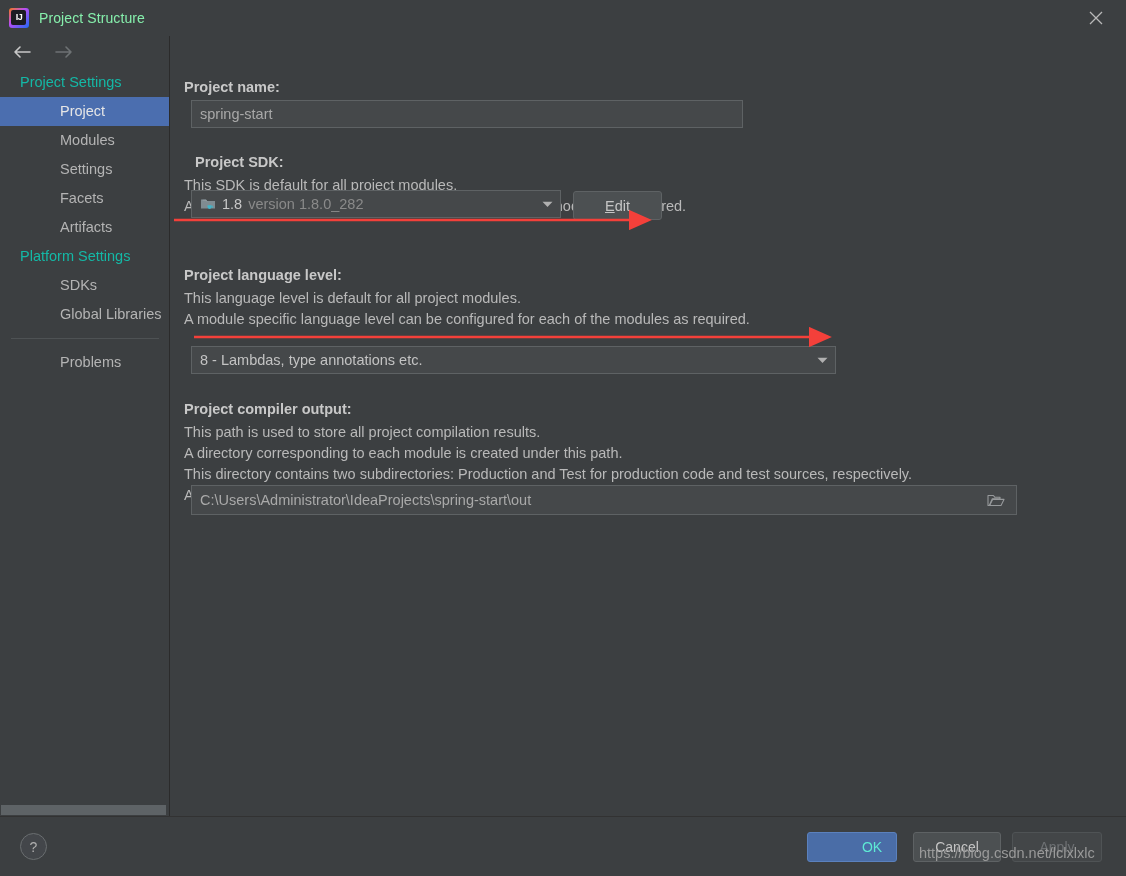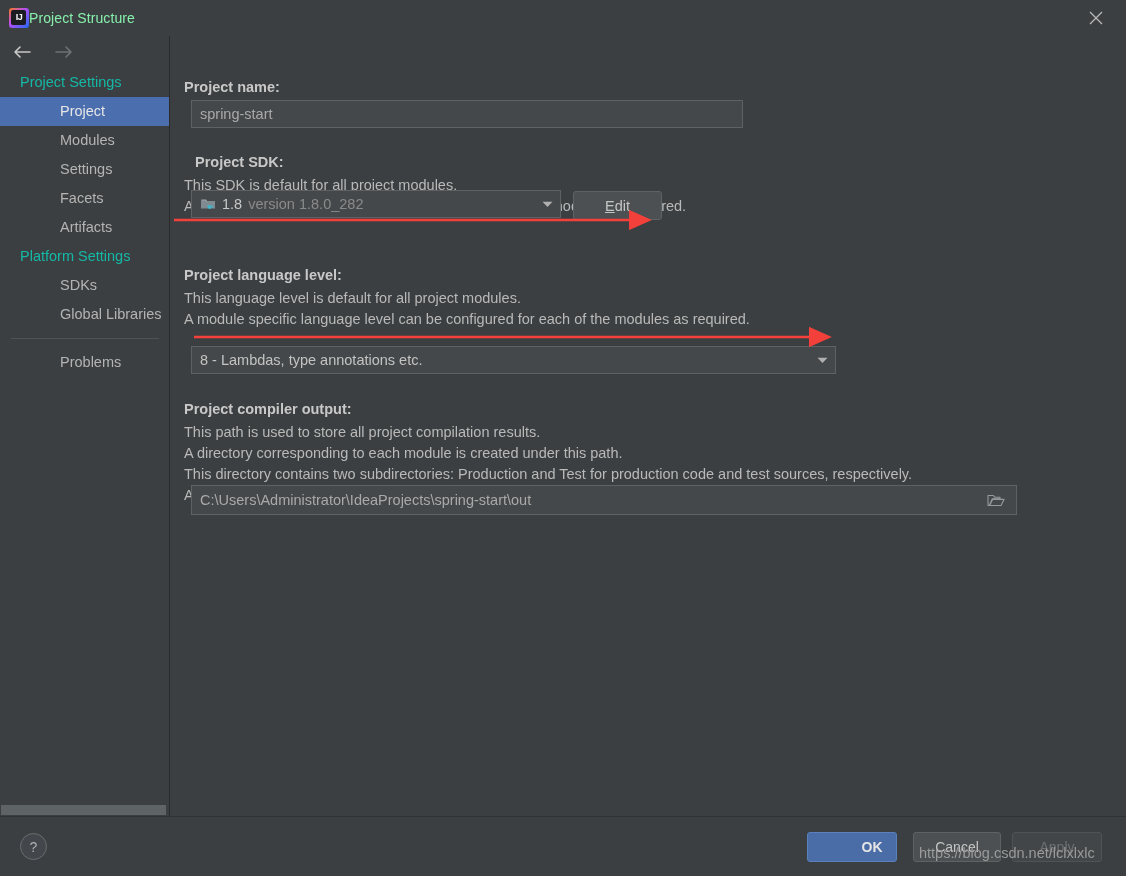--- a/index.html
+++ b/index.html
@@ -22,21 +22,21 @@
   
   .titlebar {
     position: absolute; left: 0; top: 0;
     width: 1126px; height: 36px;
     background: #3c3f41;
     display: flex; align-items: center;
   }
   .app-logo {
     position: relative;
     width: 20px; height: 20px;
-    margin-left: 9px; margin-right: 0;
+    margin-left: 9px; margin-right: 10px;
     flex: none;
   }
   .app-logo .bgA {
     position: absolute; left: 0; top: 0; width: 20px; height: 20px;
     background: linear-gradient(135deg, #f97a12 0%, #b84df5 42%, #1e6af5 100%);
     border-radius: 3px;
   }
   .app-logo .bgB {
     position: absolute; left: 2px; top: 2px; width: 15px; height: 15px;
     background: #1b1b22;
@@ -235,22 +235,22 @@
     height: 30px;
     border-radius: 3px;
     font-size: 14px;
     display: flex; align-items: center; justify-content: center;
     cursor: pointer;
     user-select: none;
   }
   .dlg-btn.primary {
     background: #4a6da7;
     border: 1px solid #5b81bd;
-    color: #e5e5e5;
-    font-weight: bold;
+    color: #5eead4;
+    font-weight: normal;
     padding-left: 40px;
   }
   .dlg-btn.normal {
     background: #4c5052;
     border: 1px solid #5e6264;
     color: #c5c5c5;
   }
   .dlg-btn.disabled {
     background: #434648;
     border: 1px solid #51555700;

